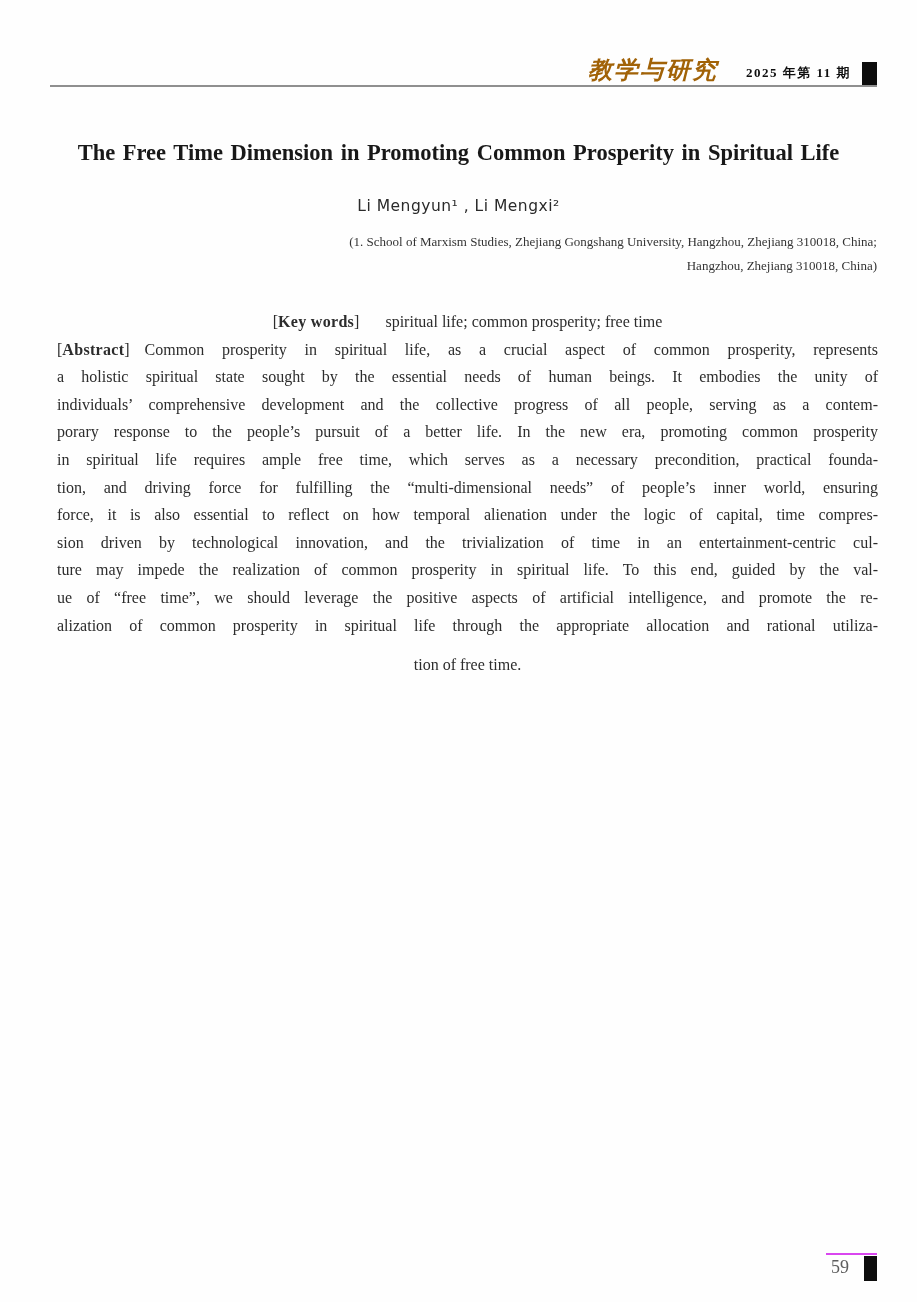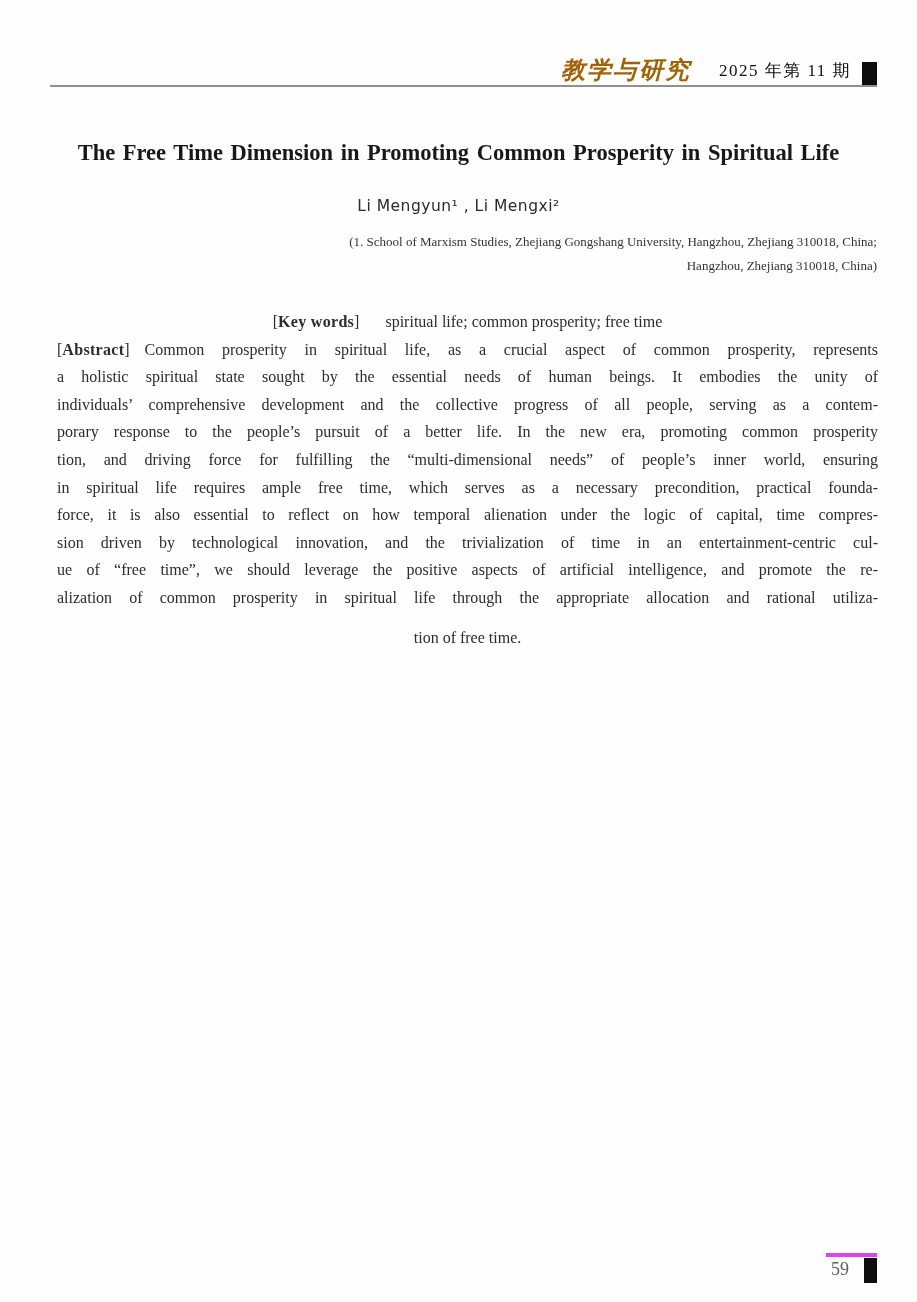--- a/index.html
+++ b/index.html
@@ -31,22 +31,22 @@
   .journal-name {
     font-weight: bold;
     font-style: italic;
     font-size: 24px;
     color: #a16207;
     letter-spacing: 2px;
     margin-right: 28px;
     line-height: 30px;
   }
   .issue {
-    font-weight: normal;
-    font-size: 17px;
+    font-weight: bold;
+    font-size: 13px;
     color: #0f0f0f;
     letter-spacing: 1.5px;
     margin-right: 11px;
     padding-bottom: 3px;
   }
   .header-tab {
     width: 15px; height: 23px;
     background: #0d0d0d;
   }
 
@@ -94,21 +94,21 @@
   .sec-label b { font-weight: bold; letter-spacing: 0.3px; }
   .sec-label .bracket { font-weight: normal; }
   .kw-text { margin-left: 26px; }
   .abs-first { margin-left: 15px; }
 
   
   .footer {
     position: absolute;
     top: 1253px; left: 826px;
     width: 51px;
-    border-top: 4px solid #d946ef;
+    border-top: 2px solid #d946ef;
     display: flex;
     justify-content: space-between;
     align-items: flex-start;
     padding-top: 1px;
   }
   .page-num {
     font-size: 18px;
     color: #5d5d5d;
     padding-left: 5px;
     line-height: 1.3;
@@ -138,24 +138,25 @@
   </div>
 
   <div class="body-text">
 
     <div class="lline"><span class="sec-label"><span class="bracket">[</span><b>Key words</b><span class="bracket">]</span></span><span class="kw-text">spiritual life; common prosperity; free time</span></div>
 
     <div class="jline"><span class="sec-label"><span class="bracket">[</span><b>Abstract</b><span class="bracket">]</span></span><span class="abs-first">Common prosperity in spiritual life, as a crucial aspect of common prosperity, represents</span></div>
     <div class="jline">a holistic spiritual state sought by the essential needs of human beings. It embodies the unity of</div>
     <div class="jline">individuals’ comprehensive development and the collective progress of all people, serving as a contem-</div>
     <div class="jline">porary response to the people’s pursuit of a better life. In the new era, promoting common prosperity</div>
+    <div class="jline">in spiritual life requires ample free time, which serves as a necessary precondition, practical founda-</div>
     <div class="jline">tion, and driving force for fulfilling the “multi-dimensional needs” of people’s inner world, ensuring</div>
-    <div class="jline">in spiritual life requires ample free time, which serves as a necessary precondition, practical founda-</div>
     <div class="jline">force, it is also essential to reflect on how temporal alienation under the logic of capital, time compres-</div>
     <div class="jline">sion driven by technological innovation, and the trivialization of time in an entertainment-centric cul-</div>
+    <div class="jline">ture may impede the realization of common prosperity in spiritual life. To this end, guided by the val-</div>
     <div class="jline">ue of “free time”, we should leverage the positive aspects of artificial intelligence, and promote the re-</div>
     <div class="jline">alization of common prosperity in spiritual life through the appropriate allocation and rational utiliza-</div>
     <div class="lline">tion of free time.</div>
   </div>
 
   <div class="footer">
     <span class="page-num">59</span>
     <span class="footer-tab"></span>
   </div>
 

